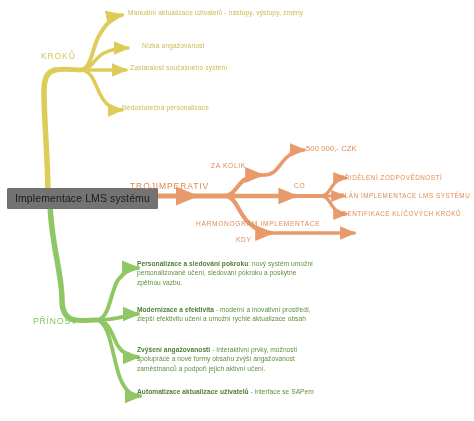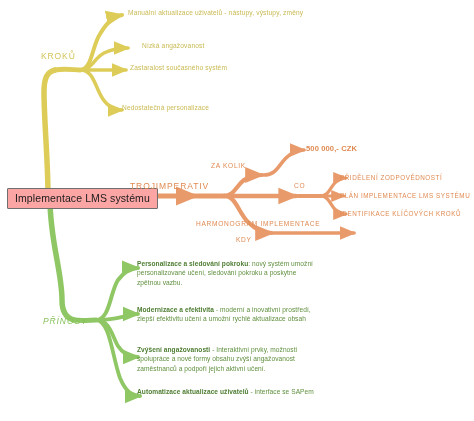--- a/index.html
+++ b/index.html
@@ -10,21 +10,21 @@
     overflow:hidden;
     position:relative;
   }
   #mindmap{position:absolute;left:0;top:0;width:474px;height:421px;}
   .layer-svg{position:absolute;left:0;top:0;}
   .lbl{position:absolute;white-space:nowrap;line-height:1.05;}
 
   
   .center-node{
     position:absolute;
-    background:#fca5a5;
+    background:#737373;
     border:1px solid #6f6f6f;
     color:#1b1b1b;
     font-size:10.5px;
     padding:3px 7px 4px 7px;
     border-radius:1px;
     letter-spacing:0.1px;
   }
 
   
   .branch-head{
@@ -147,31 +147,31 @@
   <div class="lbl branch-head head-yellow" style="left:41px;top:52px;">KROKŮ</div>
 
   <div class="lbl leaf-yellow" style="left:128px;top:10px;">Manuální aktualizace uživatelů - nástupy, výstupy, změny</div>
   <div class="lbl leaf-yellow" style="left:142px;top:43px;">Nízká angažovanost</div>
   <div class="lbl leaf-yellow" style="left:130px;top:65px;">Zastaralost současného systém</div>
   <div class="lbl leaf-yellow" style="left:122px;top:105px;">Nedostatečná personalizace</div>
 
   <div class="lbl branch-head head-orange" style="left:130px;top:182px;">TROJIMPERATIV</div>
 
   <div class="lbl mid-orange-caps" style="left:211px;top:163px;">ZA KOLIK</div>
-  <div class="lbl leaf-orange-txt" style="left:306px;top:145px;font-weight:bold;">500 000,- CZK</div>
+  <div class="lbl leaf-orange-txt" style="left:306px;top:145px;">500 000,- CZK</div>
 
   <div class="lbl mid-orange-caps" style="left:294px;top:183px;">CO</div>
   <div class="lbl leaf-orange-caps" style="left:340px;top:175px;">PŘIDĚLENÍ ZODPOVĚDNOSTÍ</div>
   <div class="lbl leaf-orange-caps" style="left:340px;top:193px;">PLÁN IMPLEMENTACE LMS SYSTÉMU</div>
   <div class="lbl leaf-orange-caps" style="left:340px;top:211px;">IDENTIFIKACE KLÍČOVÝCH KROKŮ</div>
 
   <div class="lbl mid-orange-caps" style="left:196px;top:221px;">HARMONOGRAM IMPLEMENTACE</div>
   <div class="lbl mid-orange-caps" style="left:236px;top:237px;">KDY</div>
 
-  <div class="lbl branch-head head-green" style="left:43px;top:317px;font-style:italic;">PŘÍNOSY</div>
+  <div class="lbl branch-head head-green" style="left:33px;top:317px;">PŘÍNOSY</div>
 
   <div class="leaf-green" style="left:137px;top:259px;">
     <b>Personalizace a sledování pokroku</b><span>: nový systém umožní personalizované učení, sledování pokroku a poskytne zpětnou vazbu.</span>
   </div>
 
   <div class="leaf-green" style="left:137px;top:305px;">
     <b>Modernizace a efektivita</b><span> - moderní a inovativní prostředí, zlepší efektivitu učení a umožní rychlé aktualizace obsah</span>
   </div>
 
   <div class="leaf-green" style="left:137px;top:345px;">

